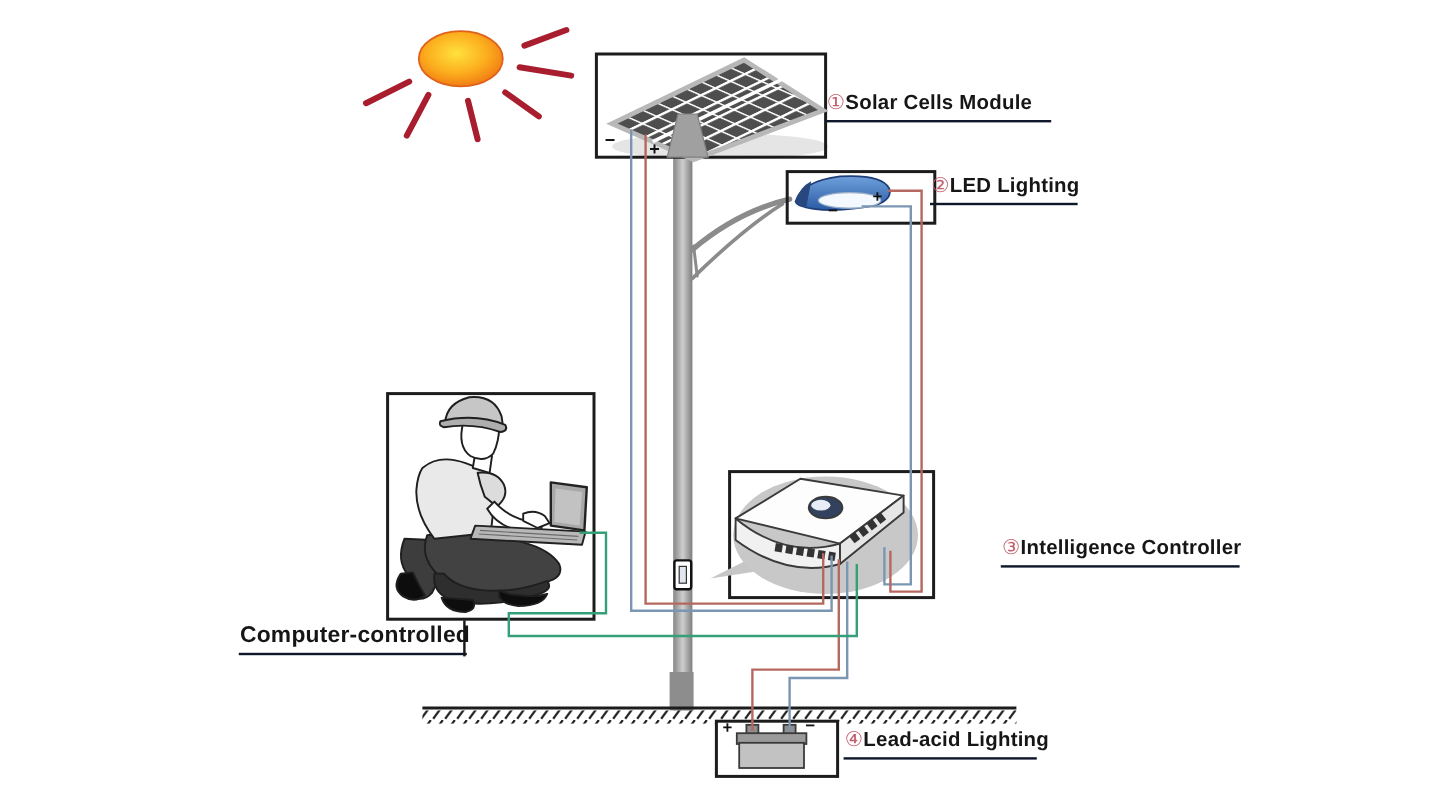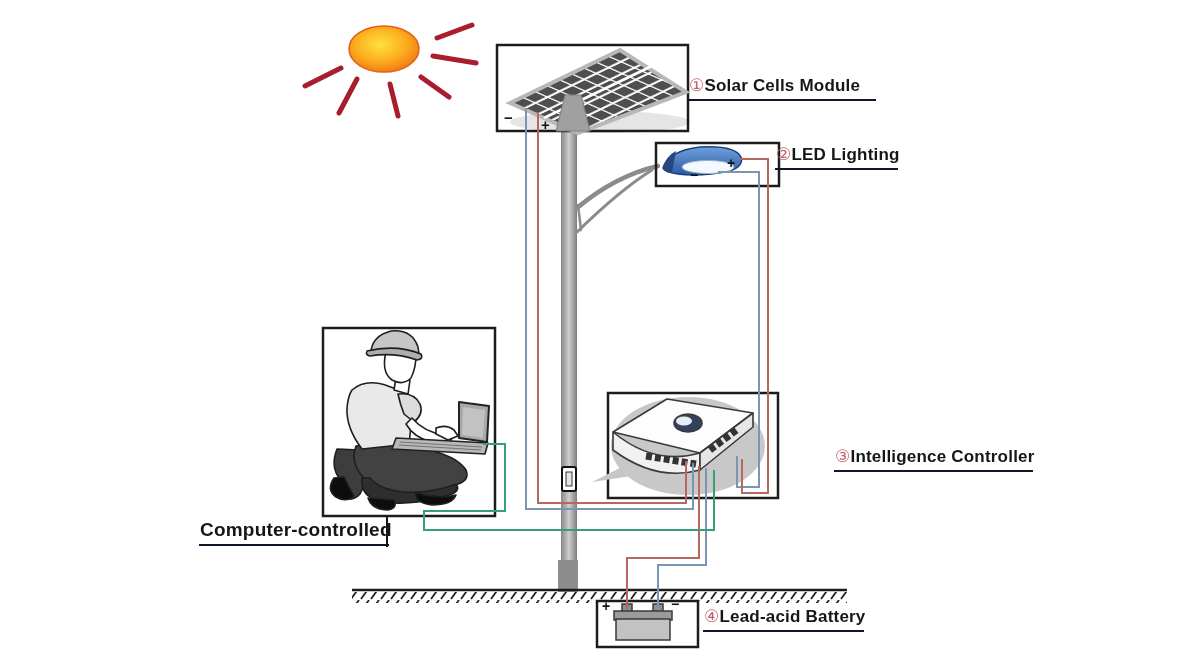--- a/index.html
+++ b/index.html
@@ -175,21 +175,21 @@
 
 <div class="label" style="left:775px;top:145px;width:122px;">
   <span class="num">②</span><span>LED Lighting</span>
 </div>
 
 <div class="label" style="left:786px;top:447px;width:198px;margin-left:48px;">
   <span class="num">③</span><span>Intelligence Controller</span>
 </div>
 
 <div class="label" style="left:703px;top:607px;width:160px;">
-  <span class="num">④</span><span>Lead-acid Battery</span>
+  <span class="num">④</span><span>Lead-acid Lighting</span>
 </div>
 
 <div class="label label-computer" style="left:199px;top:519px;width:189px;">
   <span>Computer-controlled</span>
 </div>
 <div class="vconn"></div>
 
 <span class="mark" style="left:504px;top:110px;">−</span>
 <span class="mark" style="left:541px;top:117px;">+</span>
 <span class="mark small" style="left:727px;top:156px;">+</span>

